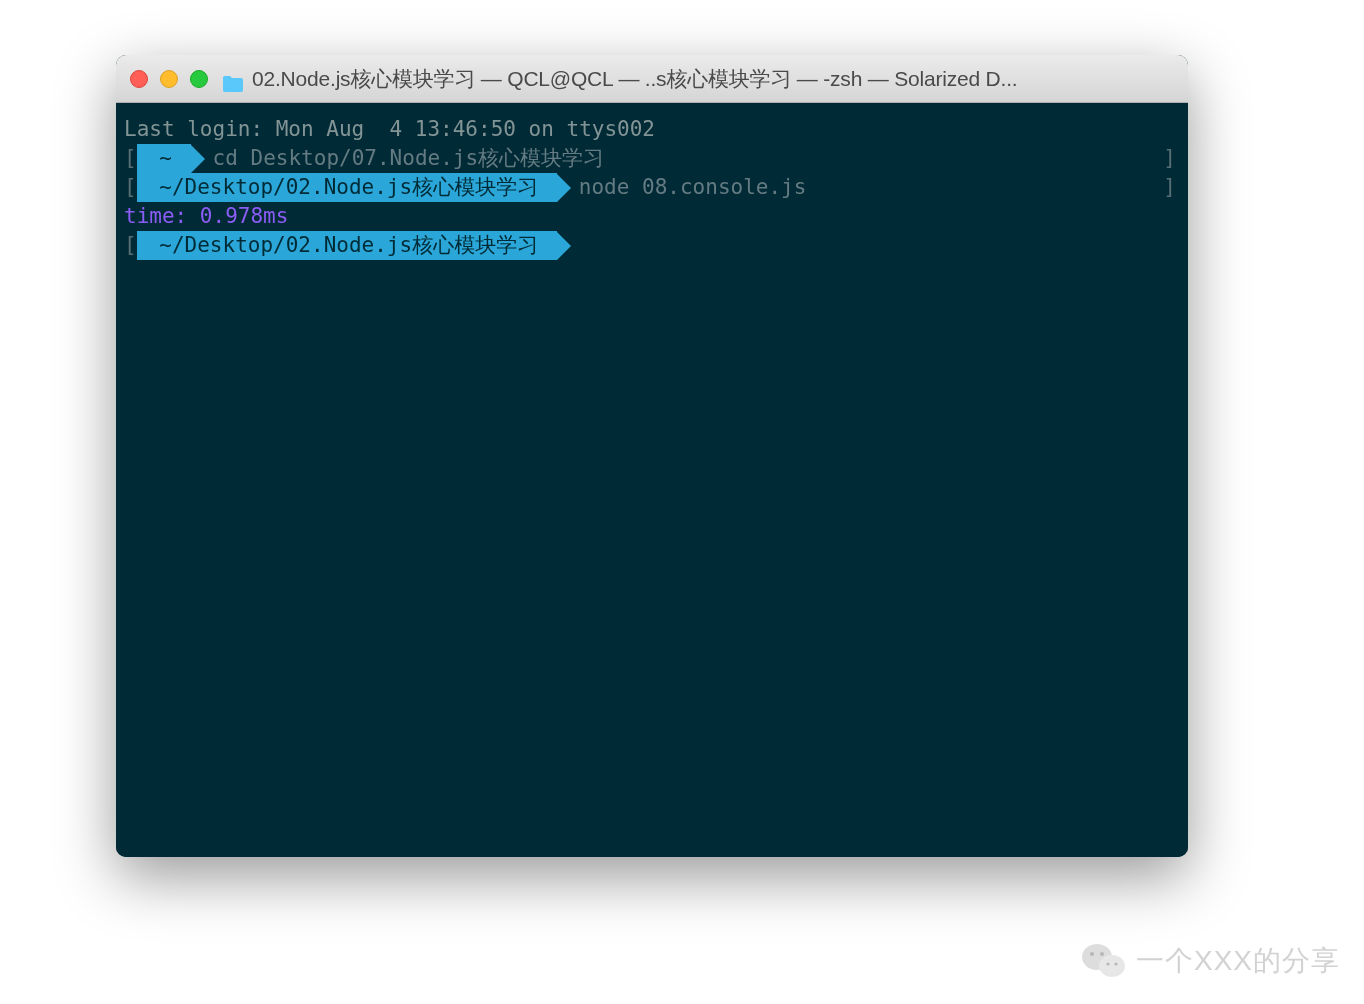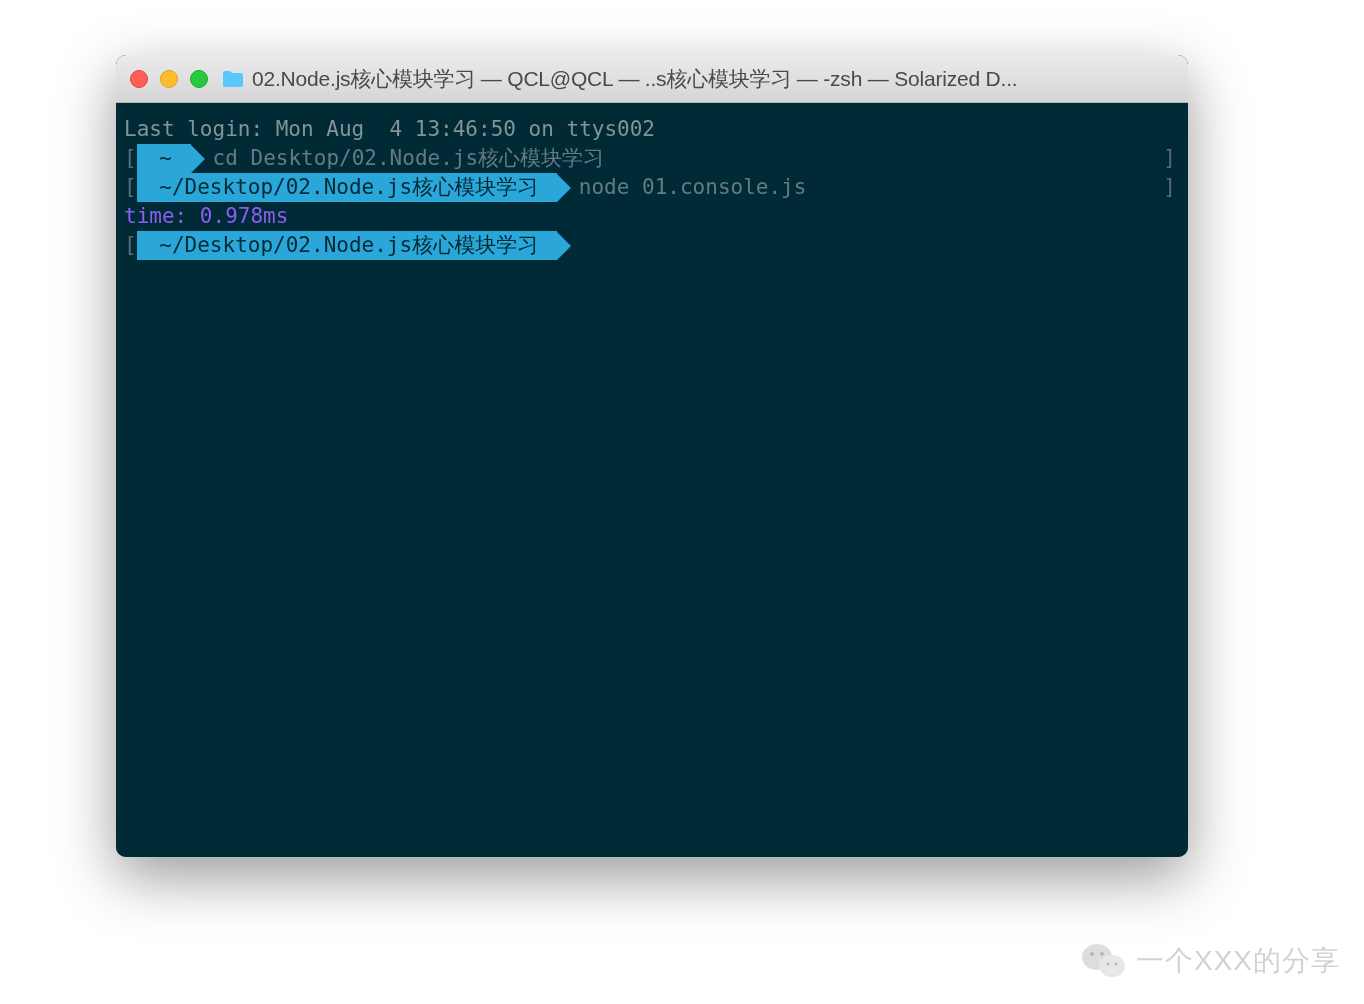--- a/index.html
+++ b/index.html
@@ -61,21 +61,21 @@
       border: 1px solid #dea123;
     }
 
     .traffic-light.maximize {
       background: #27c93f;
       border: 1px solid #1aab29;
     }
 
     .titlebar-content {
       display: flex;
-      align-items: center;
+      align-items: flex-end;
       margin-left: 14px;
       font-family: -apple-system, BlinkMacSystemFont, "Helvetica Neue", sans-serif;
       font-size: 21px;
       color: #4a4a4a;
       letter-spacing: -0.2px;
       white-space: nowrap;
       overflow: hidden;
     }
 
     .folder-icon {
@@ -186,29 +186,29 @@
 
   <div class="terminal-body">
     <div class="line">
       <span class="login-text">Last login: Mon Aug  4 13:46:50 on ttys002</span>
     </div>
 
     <div class="line">
       <span class="bracket">[</span>
       <span class="prompt-segment"> ~ </span>
       <span class="prompt-arrow"></span>
-      <span class="command-text">cd Desktop/02.Node.js核心模块学习</span>
+      <span class="command-text">cd Desktop/07.Node.js核心模块学习</span>
       <span class="bracket right-bracket">]</span>
     </div>
 
     <div class="line">
       <span class="bracket">[</span>
       <span class="prompt-segment"> ~/Desktop/02.Node.js核心模块学习 </span>
       <span class="prompt-arrow"></span>
-      <span class="command-text">node 01.console.js</span>
+      <span class="command-text">node 08.console.js</span>
       <span class="bracket right-bracket">]</span>
     </div>
 
     <div class="line">
       <span class="output-text">time: 0.978ms</span>
     </div>
 
     <div class="line">
       <span class="bracket">[</span>
       <span class="prompt-segment"> ~/Desktop/02.Node.js核心模块学习 </span>

